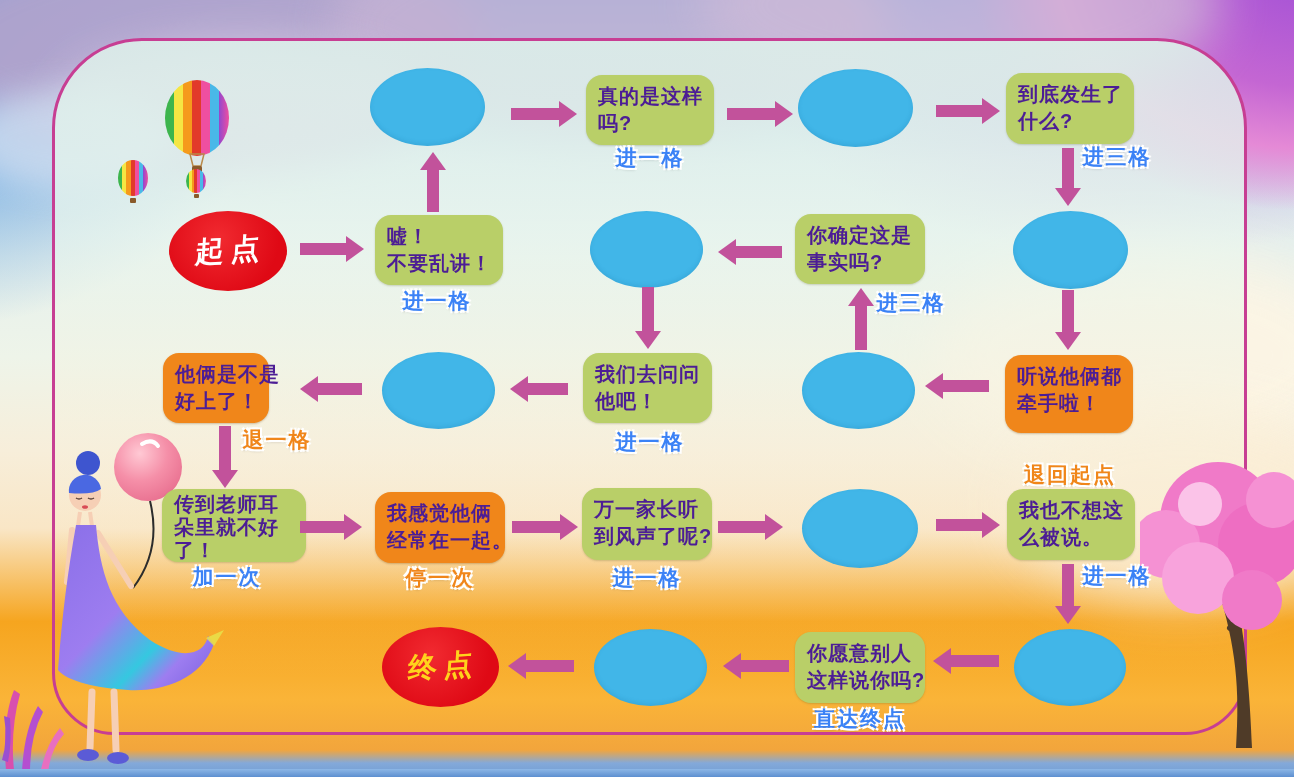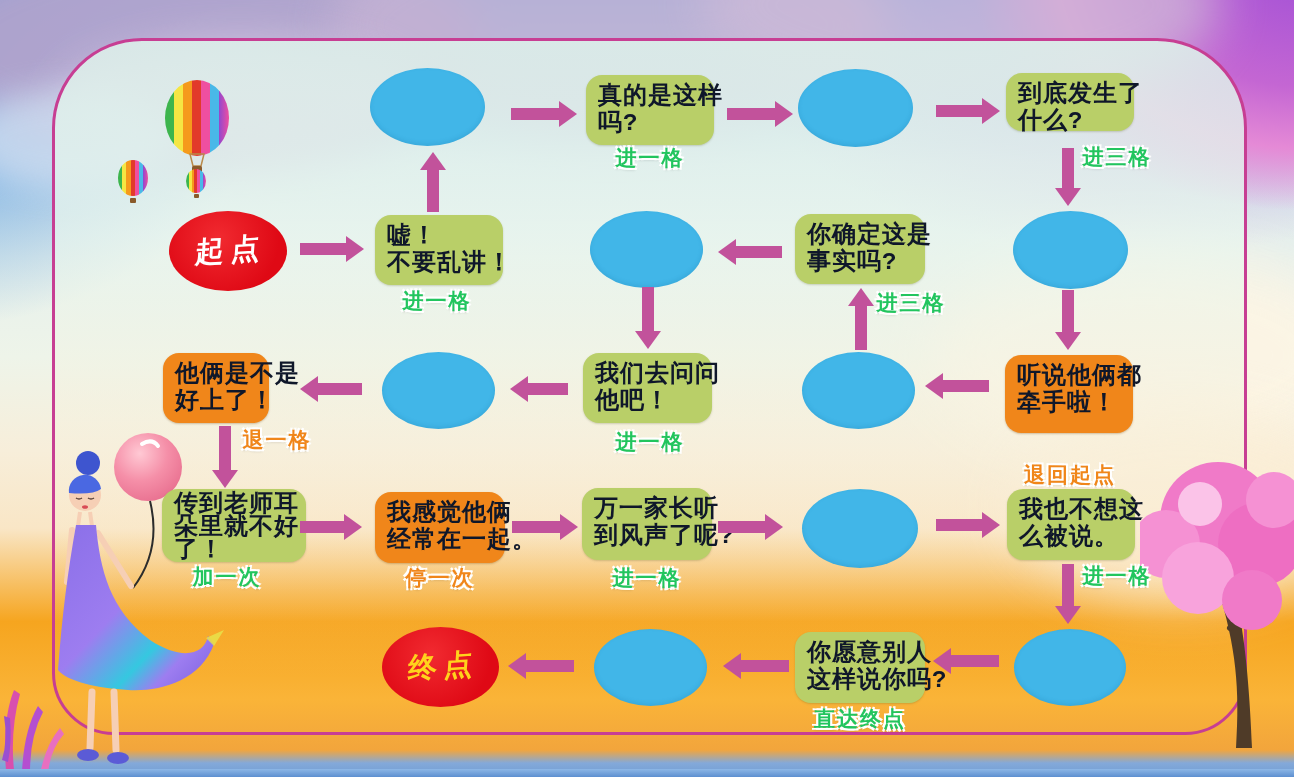--- a/index.html
+++ b/index.html
@@ -20,35 +20,35 @@
        rgba(245,242,224,.55) 52%, rgba(250,238,214,.34) 68%, rgba(250,216,160,.12) 80%, rgba(250,216,160,0) 92%);}
   .bottom-strip{position:absolute;left:0;bottom:0;width:100%;height:8px;z-index:3;
     background:linear-gradient(180deg,#8db7e6,#5d8fd0);}
   
   .decor{position:absolute;z-index:3;}
   
   #flow-layer{position:absolute;inset:0;z-index:4;}
   .node{position:absolute;box-sizing:border-box;}
   .card-green{background:#b9cf68;border-radius:16px;padding:8px 12px;box-shadow:0 1px 2px rgba(90,100,40,.25);}
   .card-orange{background:#f0861a;border-radius:16px;padding:8px 12px;box-shadow:0 1px 2px rgba(120,70,10,.3);}
-  .tline{font-family:Liberation Mono, monospace;font-weight:bold;font-size:24px;
-         line-height:27px;color:#0f172a;letter-spacing:1px;white-space:nowrap;}
+  .tline{font-family:Liberation Sans, sans-serif;font-weight:bold;font-size:20px;
+         line-height:27px;color:#4c1d95;letter-spacing:1px;white-space:nowrap;}
   .tight .tline{line-height:23px;}
   .tight{padding-top:4px;}
   .ellipse-blue{background:#41b6e8;border-radius:50%;box-shadow:inset 0 -2px 4px rgba(20,110,160,.18);}
   .ellipse-red{border-radius:50%;display:flex;align-items:center;justify-content:center;
     background:radial-gradient(circle at 42% 34%, #f12a30, #df0915 70%);}
   .rtext{font-family:"DejaVu Serif",serif;font-weight:bold;font-size:29px;letter-spacing:7px;
     transform:rotate(-4deg) skewX(-8deg);padding-left:6px;}
   .red-start .rtext{color:#ffffff;}
   .red-end .rtext{color:#ffd21c;}
   .tag{position:absolute;transform:translate(-50%,-50%);font-weight:bold;font-size:21px;
     letter-spacing:2px;white-space:nowrap;
     text-shadow:-2px -2px 0 #fff,2px -2px 0 #fff,-2px 2px 0 #fff,2px 2px 0 #fff,0 2px 3px rgba(0,0,0,.18);}
-  .tag-green{color:#22c55e;}
+  .tag-green{color:#3b82f6;}
   .tag-orange{color:#f0861a;}
   
   .arrow{position:absolute;}
   .arrow i{display:block;position:absolute;}
   .arrow .shaft{background:#c2529b;}
   .arrow.right .shaft{left:0;right:16px;top:7px;bottom:7px;}
   .arrow.right .head{right:0;top:0;width:0;height:0;border-top:13px solid transparent;border-bottom:13px solid transparent;border-left:18px solid #c2529b;}
   .arrow.left .shaft{left:16px;right:0;top:7px;bottom:7px;}
   .arrow.left .head{left:0;top:0;width:0;height:0;border-top:13px solid transparent;border-bottom:13px solid transparent;border-right:18px solid #c2529b;}
   .arrow.up .shaft{top:16px;bottom:0;left:7px;right:7px;}
@@ -169,21 +169,21 @@
       <div class="node ellipse-blue" style="left: 382px; top: 352px; width: 113px; height: 77px;"></div>
       <div class="node ellipse-blue" style="left: 802px; top: 352px; width: 113px; height: 77px;"></div>
       <div class="node ellipse-blue" style="left: 802px; top: 489px; width: 116px; height: 79px;"></div>
       <div class="node ellipse-blue" style="left: 594px; top: 629px; width: 113px; height: 77px;"></div>
       <div class="node ellipse-blue" style="left: 1014px; top: 629px; width: 112px; height: 77px;"></div>
       <div class="node card-green" style="left: 586px; top: 75px; width: 128px; height: 70px;">
         <div class="tline">真的是这样</div>
         <div class="tline">吗?</div>
       </div>
       <div class="tag tag-green" style="left: 650px; top: 158px;">进一格</div>
-      <div class="node card-green" style="left: 1006px; top: 73px; width: 128px; height: 58px;">
+      <div class="node card-green" style="left: 1006px; top: 73px; width: 128px; height: 71px;">
         <div class="tline">到底发生了</div>
         <div class="tline">什么?</div>
       </div>
       <div class="tag tag-green" style="left: 1117px; top: 157px;">进三格</div>
       <div class="node card-green" style="left: 375px; top: 215px; width: 128px; height: 70px;">
         <div class="tline">嘘！</div>
         <div class="tline">不要乱讲！</div>
       </div>
       <div class="tag tag-green" style="left: 437px; top: 301px;">进一格</div>
       <div class="node card-green" style="left: 795px; top: 214px; width: 130px; height: 70px;">

